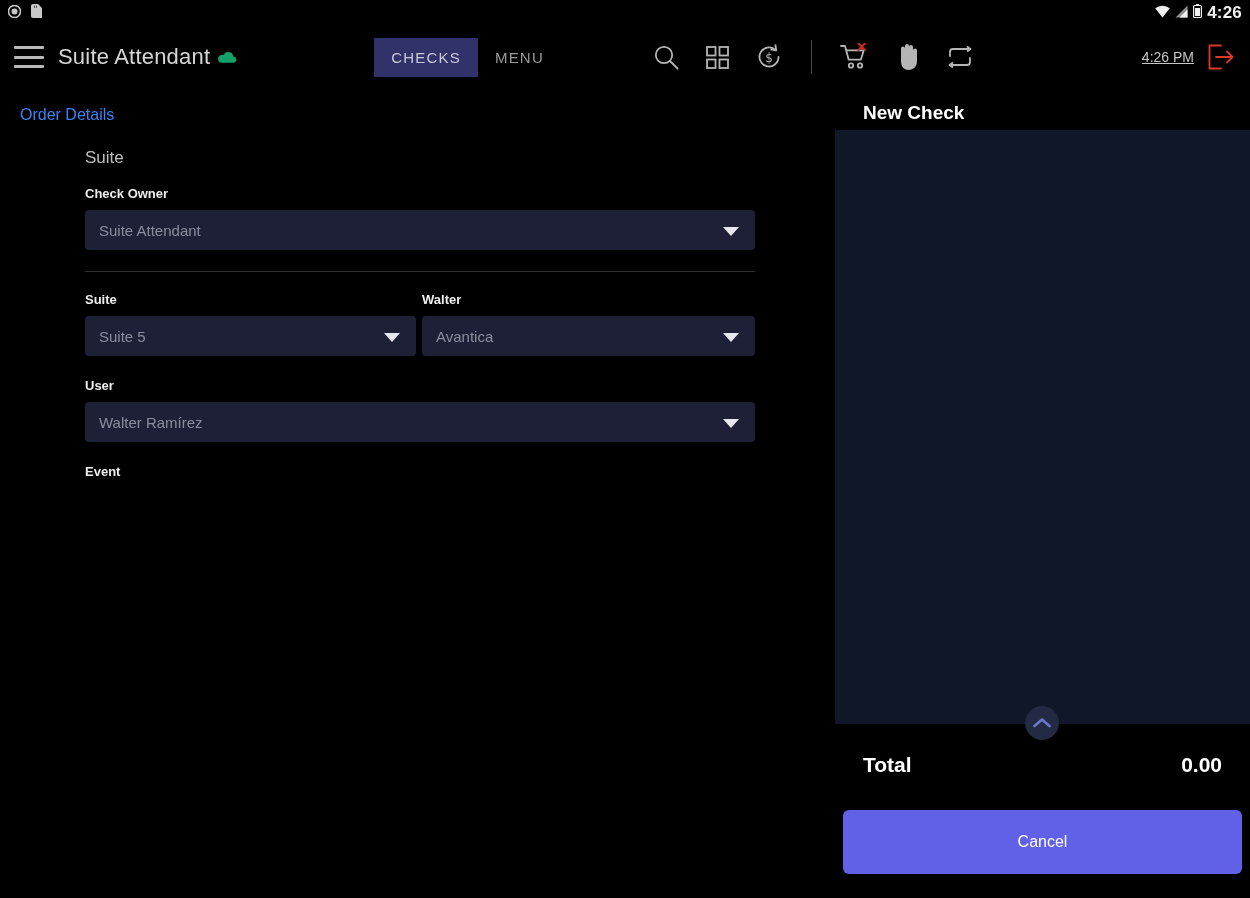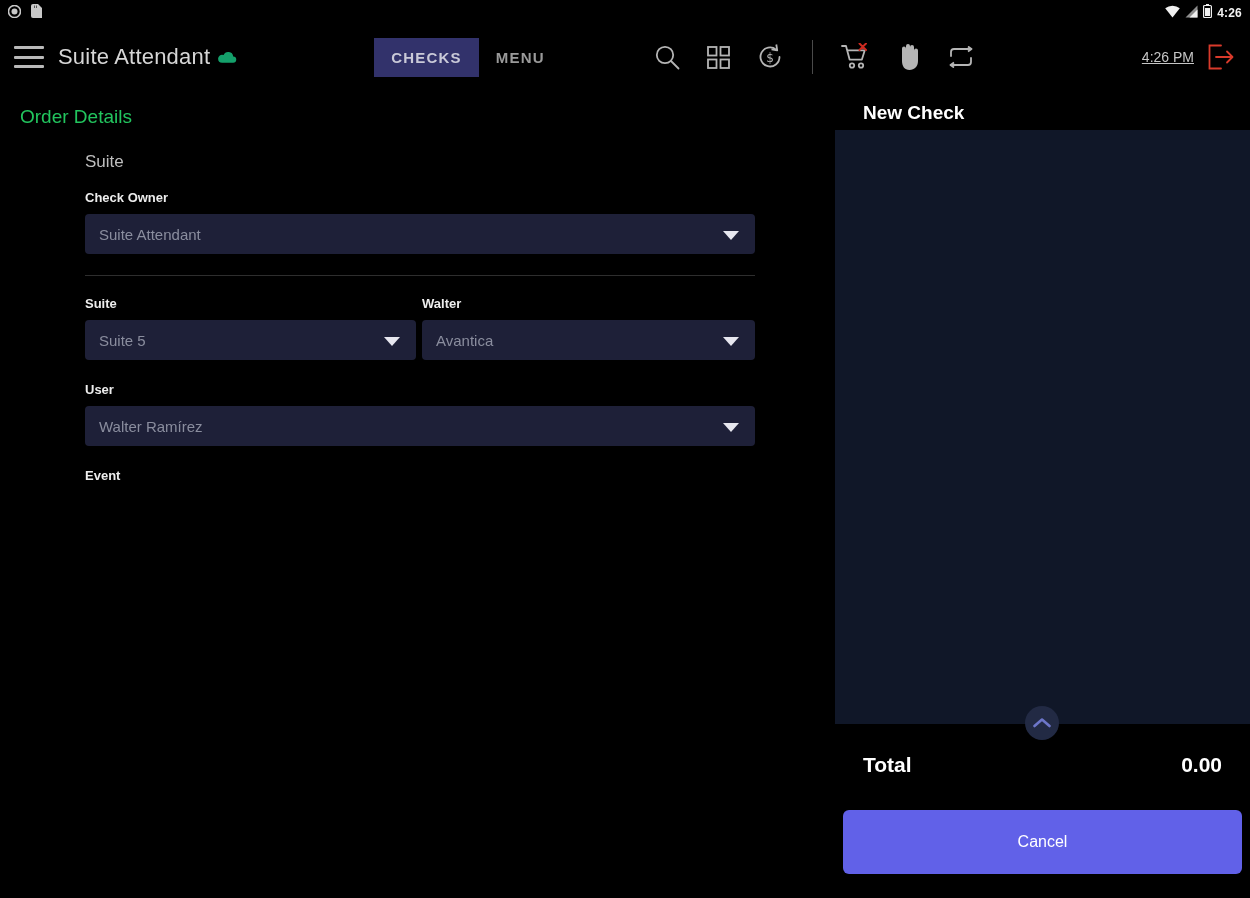--- a/index.html
+++ b/index.html
@@ -10,52 +10,52 @@
     overflow:hidden;
   }
 
   
   .statusbar{
     position:absolute; top:0; left:0; width:1250px; height:26px;
     background:#000; display:flex; align-items:center; padding:0 8px;
   }
   .sb-left{ display:flex; align-items:center; gap:10px; }
   .sb-right{ margin-left:auto; display:flex; align-items:center; gap:5px; }
-  .sb-time{ color:#f2f2f2; font-size:12px; font-weight:bold; letter-spacing:.2px; }
+  .sb-time{ color:#f2f2f2; font-size:17px; font-weight:bold; letter-spacing:.2px; }
 
   
   .appbar{
     position:absolute; top:26px; left:0; width:1250px; height:62px;
     background:#000; display:flex; align-items:center;
   }
   .hamburger{ width:30px; height:22px; margin-left:14px; display:flex; flex-direction:column; justify-content:space-between; cursor:pointer; }
   .hamburger i{ display:block; height:3px; background:#b9b9b9; border-radius:1px; }
   .app-title{ color:#d6d6d6; font-size:22px; margin-left:14px; letter-spacing:.2px; white-space:nowrap; }
   .cloud-icon{ margin-left:8px; display:flex; align-items:center; }
 
-  .tabs{ display:flex; align-items:flex-end; margin-left:137px;font-weight:bold; }
+  .tabs{ display:flex; align-items:flex-end; margin-left:137px; }
   .tab{
     font-size:15px; letter-spacing:1.2px; color:#9a9a9a;
     padding:11px 17px; cursor:pointer; white-space:nowrap;
   }
   .tab.active{ background:#32326b; color:#c9c9d8; }
 
   .actions{ display:flex; align-items:center; margin-left:92px; gap:26px; }
   .act{ cursor:pointer; display:flex; align-items:center; justify-content:center; }
   .vdiv{ width:1px; height:34px; background:#4a4a4a; margin:0 2px; }
 
   .appbar-right{ margin-left:auto; display:flex; align-items:center; gap:14px; padding-right:16px; }
   .ab-time{ color:#c6c6c6; font-size:14px;text-decoration:underline; }
 
   
   .left-pane{
     position:absolute; top:88px; left:0; width:835px; height:810px;
     background:#000;
   }
-  .page-title{ color:#22c55e; font-size:19px; margin:18px 0 0 20px; }
+  .page-title{ color:#3b82f6; font-size:16px; margin:18px 0 0 20px; }
 
   .form{ margin:24px 0 0 85px; width:670px; }
   .section-title{ color:#bfbfbf; font-size:17px; margin-bottom:18px; }
   .fld-label{ color:#ededed; font-size:13px; font-weight:bold; margin-bottom:9px; }
   .select{
     background:#1e2038; border-radius:4px; height:40px;
     display:flex; align-items:center; padding:0 14px;
     position:relative; cursor:pointer;
   }
   .select .val{ color:#8a8d9e; font-size:15px; }

